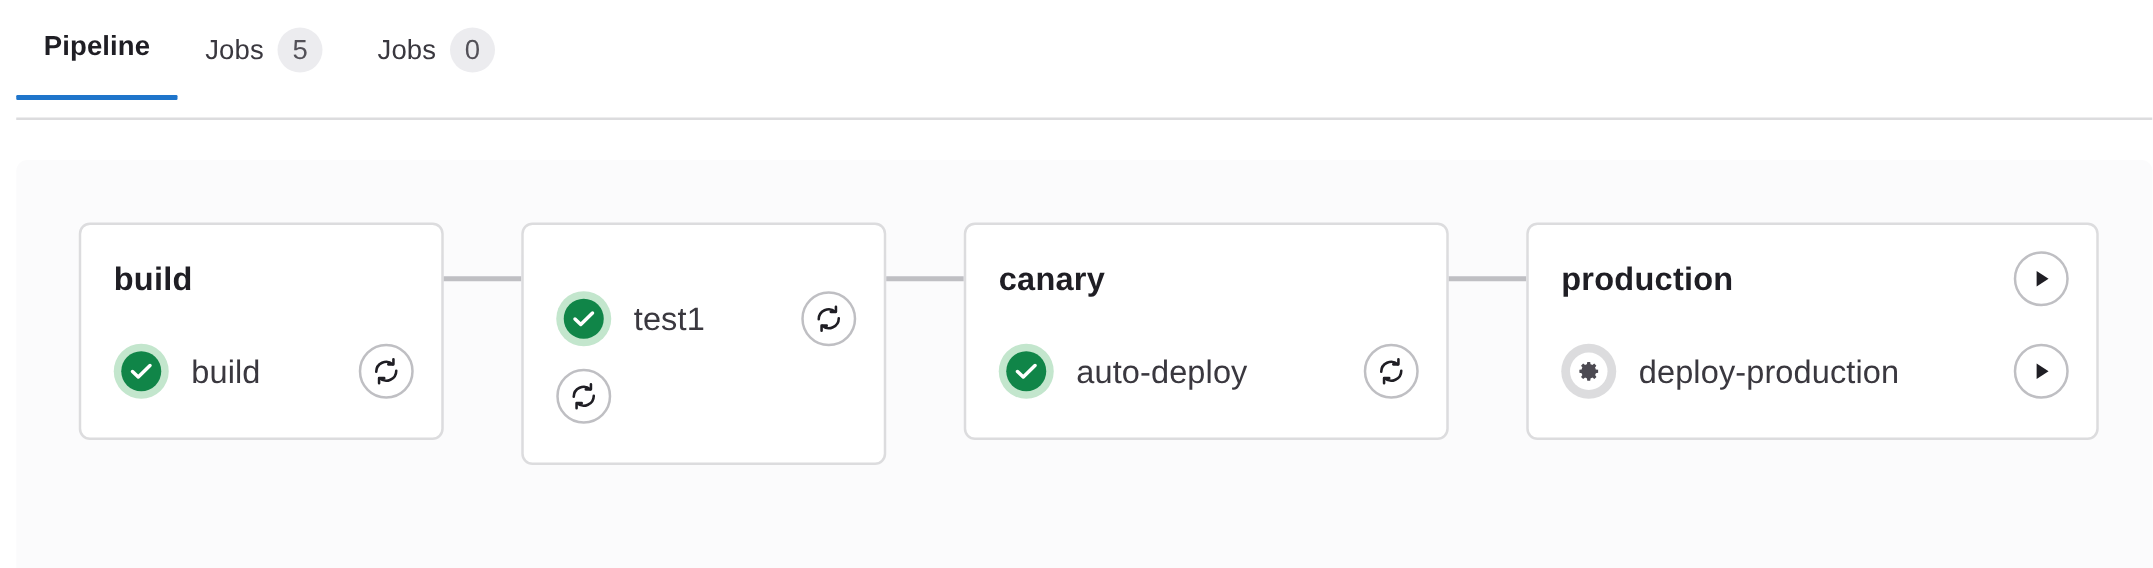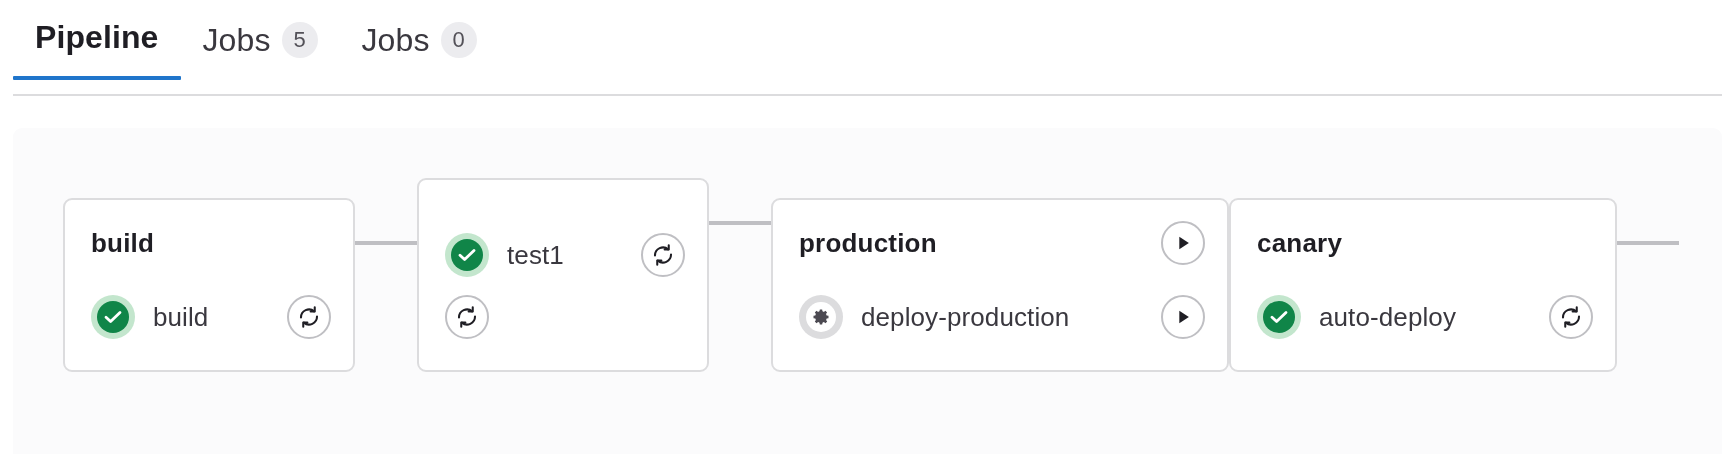--- a/index.html
+++ b/index.html
@@ -31,21 +31,21 @@
     position: relative;
     display: flex;
     align-items: center;
     gap: 11px;
     padding: 22px 22px 28px 22px;
     cursor: pointer;
     z-index: 2;
     white-space: nowrap;
   }
   .tab-label {
-    font-size: 32px;
+    font-size: 22px;
     line-height: 30px;
     color: #3a383f;
     letter-spacing: .1px;
   }
   .tab.active .tab-label {
     color: #1f1e24;
     font-weight: bold;
   }
   .tab.active::after {
     content: "";
@@ -75,21 +75,21 @@
     left: 13px;
     top: 128px;
     width: 1709px;
     height: 340px;
     background: #fbfbfc;
     border-radius: 9px 9px 0 0;
     overflow: hidden;
   }
   .stages {
     display: flex;
-    align-items: flex-end;
+    align-items: flex-start;
     padding: 50px 0 0 50px;
   }
   .stage-wrap {
     display: flex;
     align-items: flex-start;
   }
 
   
   .connector {
     flex: 0 0 auto;
@@ -281,20 +281,53 @@
                 </g>
               </svg>
             </button>
           </div>
         </div>
       </div>
       <div class="connector"></div>
     </div>
 
     <div class="stage-wrap">
+      <div class="stage-card w-canary">
+        <div class="stage-header">
+          <span class="stage-title">canary</span>
+        </div>
+        <div class="jobs">
+          <div class="job-row">
+            <div class="job-main">
+              <span class="status-icon success">
+                <span class="disc">
+                  <svg width="20" height="20" viewBox="0 0 20 20" aria-hidden="true">
+                    <path d="M3 10.2 L7.6 14.6 L17 5.4" fill="none" stroke="#ffffff" stroke-width="2.8" stroke-linecap="round" stroke-linejoin="round"></path>
+                  </svg>
+                </span>
+              </span>
+              <span class="job-name">auto-deploy</span>
+            </div>
+            <button class="action-btn">
+              <svg width="26" height="26" viewBox="0 0 24 24" aria-hidden="true">
+                <g fill="none" stroke="#1f1e24" stroke-width="1.9" stroke-linecap="round">
+                  <path d="M4.6 12.4a7.4 7.4 0 0 1 12.2-5.6"></path>
+                  <path d="M19.4 11.6a7.4 7.4 0 0 1-12.2 5.6"></path>
+                  <path d="M17.3 3.1v3.8h-3.8" stroke-linejoin="round"></path>
+                  <path d="M6.7 20.9v-3.8h3.8" stroke-linejoin="round"></path>
+                </g>
+              </svg>
+            </button>
+          </div>
+        </div>
+      </div>
+      <div class="connector"></div>
+    </div>
+
+    <div class="stage-wrap">
       <div class="stage-card w-production">
         <div class="stage-header">
           <span class="stage-title">production</span>
           <button class="action-btn">
             <svg width="26" height="26" viewBox="0 0 24 24" aria-hidden="true">
               <path d="M8.6 6.2 L17.4 12 L8.6 17.8 Z" fill="#1f1e24"></path>
             </svg>
           </button>
         </div>
         <div class="jobs">
@@ -313,47 +346,14 @@
             <button class="action-btn">
               <svg width="26" height="26" viewBox="0 0 24 24" aria-hidden="true">
                 <path d="M8.6 6.2 L17.4 12 L8.6 17.8 Z" fill="#1f1e24"></path>
               </svg>
             </button>
           </div>
         </div>
       </div>
     </div>
 
-    <div class="stage-wrap">
-      <div class="stage-card w-canary">
-        <div class="stage-header">
-          <span class="stage-title">canary</span>
-        </div>
-        <div class="jobs">
-          <div class="job-row">
-            <div class="job-main">
-              <span class="status-icon success">
-                <span class="disc">
-                  <svg width="20" height="20" viewBox="0 0 20 20" aria-hidden="true">
-                    <path d="M3 10.2 L7.6 14.6 L17 5.4" fill="none" stroke="#ffffff" stroke-width="2.8" stroke-linecap="round" stroke-linejoin="round"></path>
-                  </svg>
-                </span>
-              </span>
-              <span class="job-name">auto-deploy</span>
-            </div>
-            <button class="action-btn">
-              <svg width="26" height="26" viewBox="0 0 24 24" aria-hidden="true">
-                <g fill="none" stroke="#1f1e24" stroke-width="1.9" stroke-linecap="round">
-                  <path d="M4.6 12.4a7.4 7.4 0 0 1 12.2-5.6"></path>
-                  <path d="M19.4 11.6a7.4 7.4 0 0 1-12.2 5.6"></path>
-                  <path d="M17.3 3.1v3.8h-3.8" stroke-linejoin="round"></path>
-                  <path d="M6.7 20.9v-3.8h3.8" stroke-linejoin="round"></path>
-                </g>
-              </svg>
-            </button>
-          </div>
-        </div>
-      </div>
-      <div class="connector"></div>
-    </div>
-
   </div>
 </div>
 
 </body></html>

